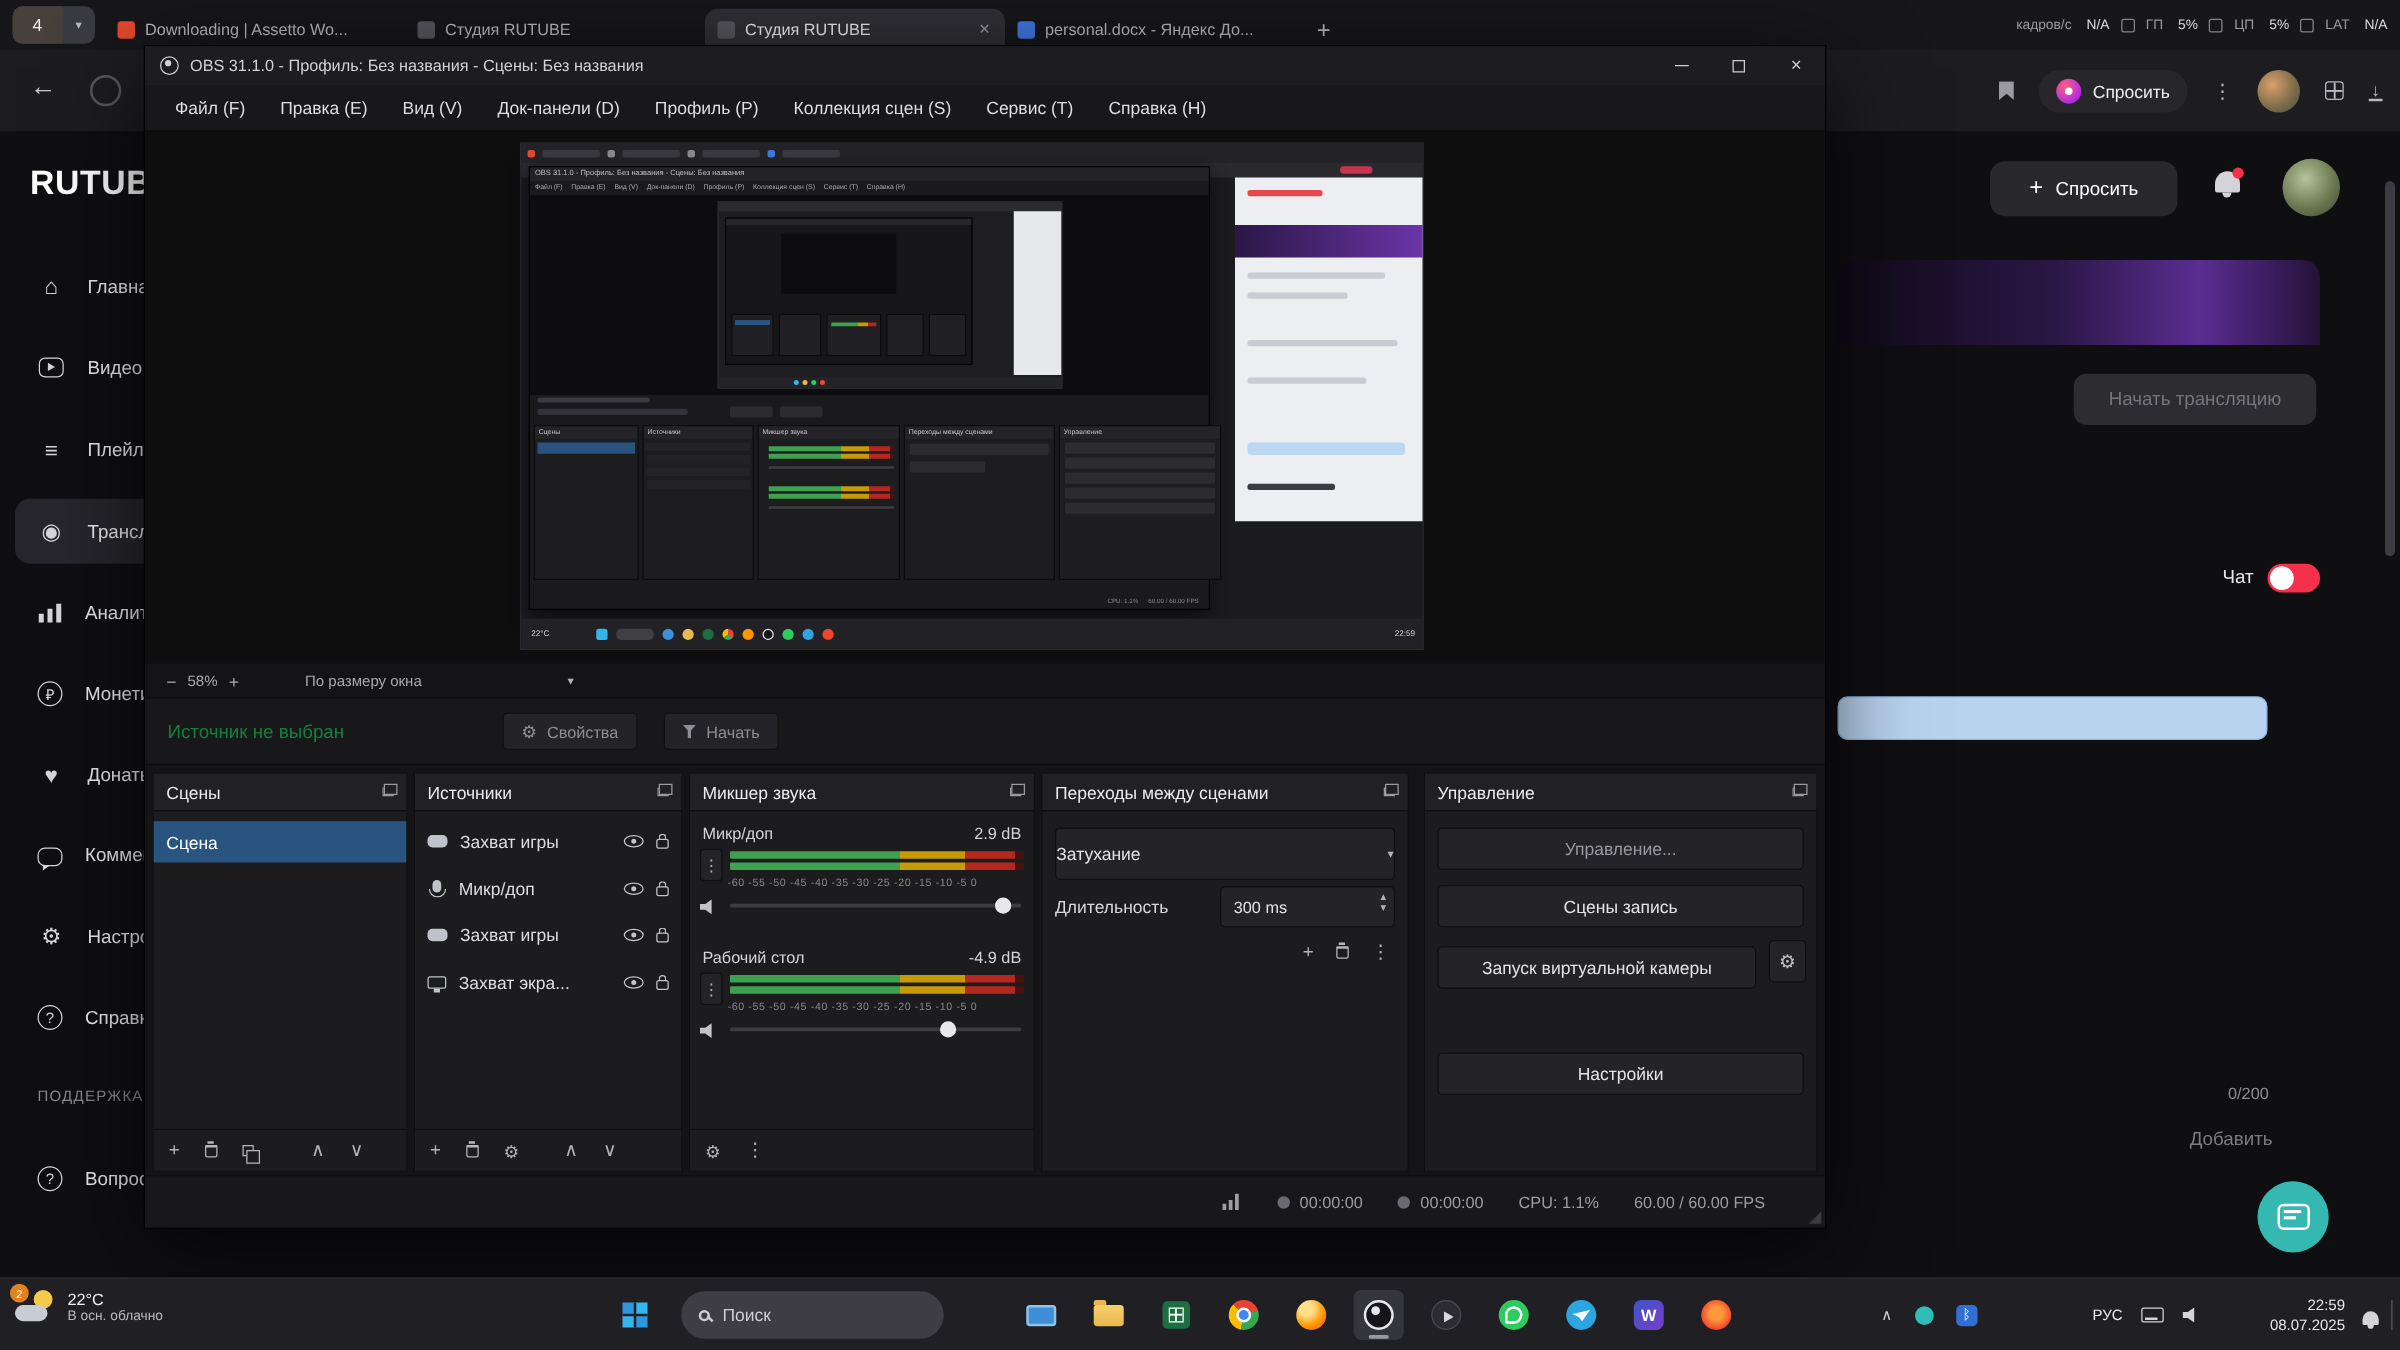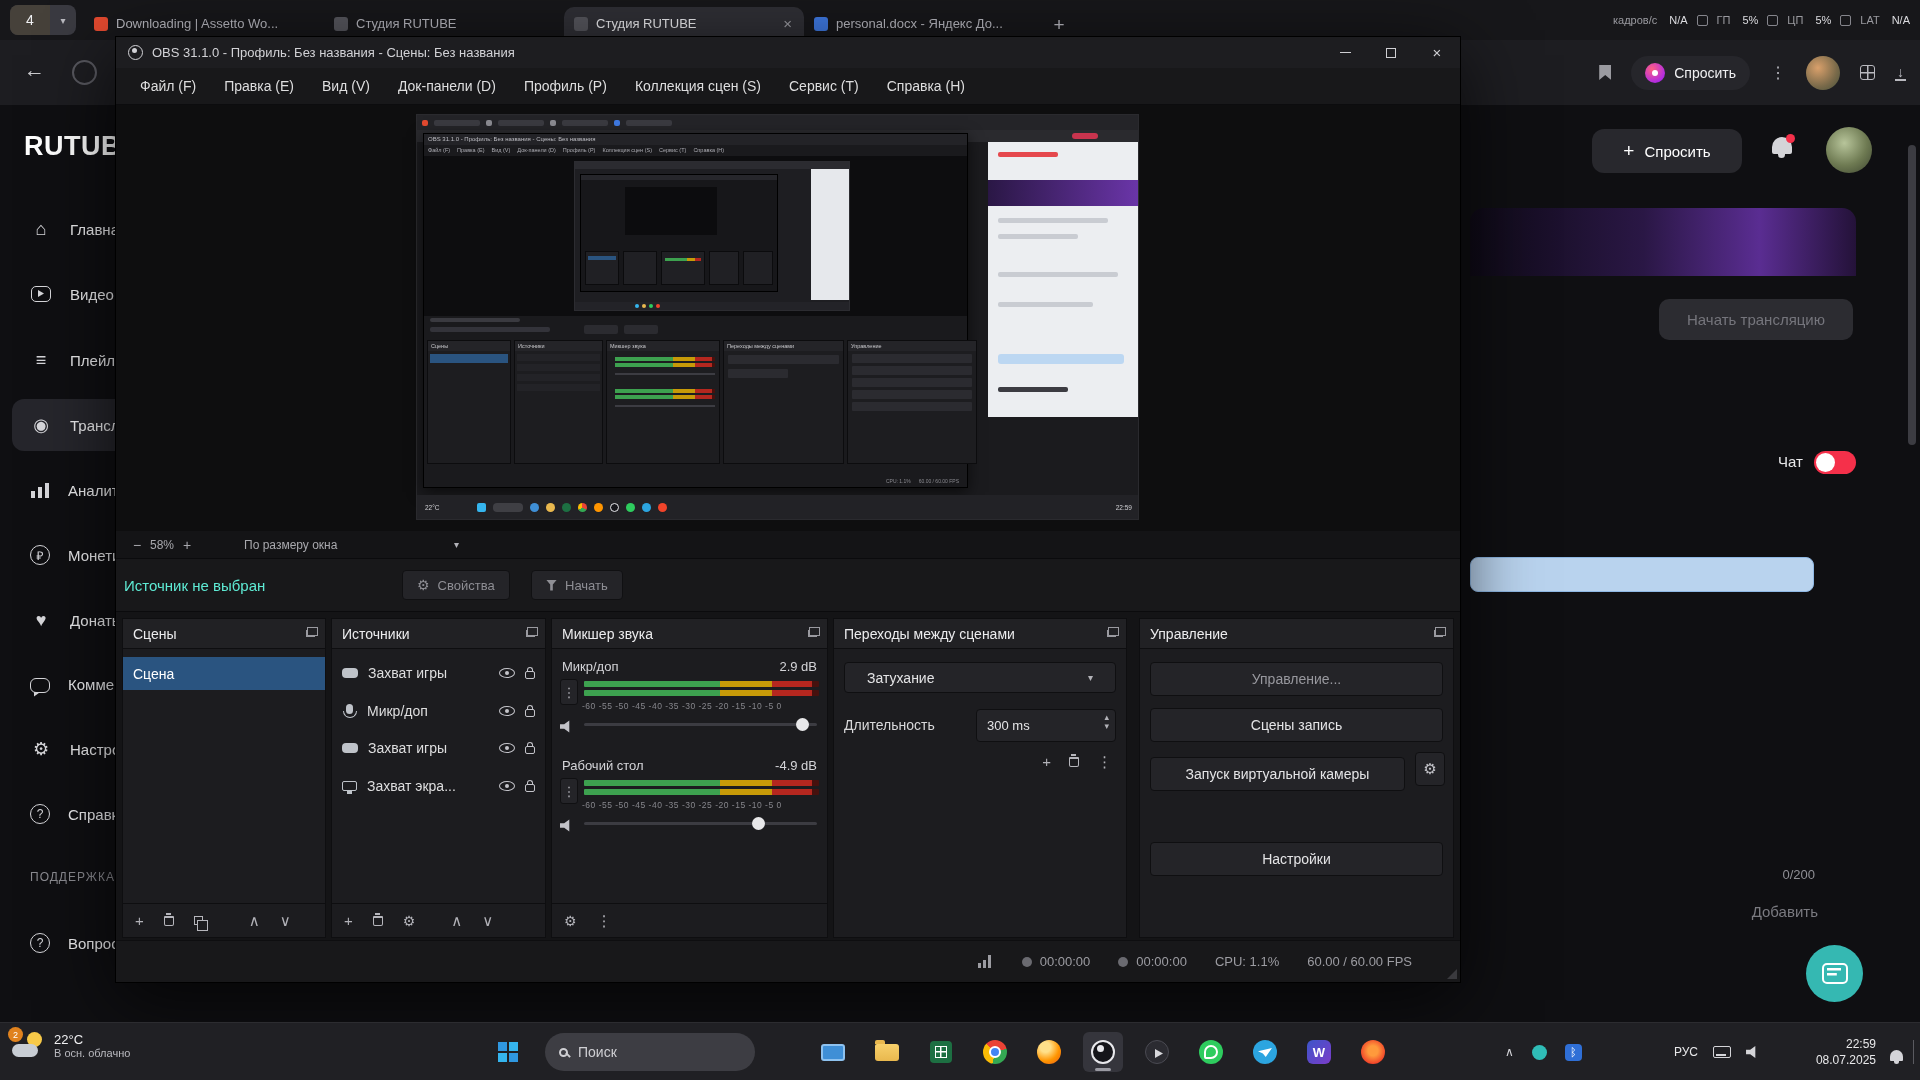--- a/index.html
+++ b/index.html
@@ -76,21 +76,21 @@
   .wb-min{width:11px;border-top:1.5px solid #cfcfd3;display:inline-block}
   .wb-max{width:10px;height:10px;border:1.5px solid #cfcfd3;display:inline-block}
   .o-menu{height:37px;display:flex;align-items:center;padding:0 10px;font-size:14px;color:#dededf;border-bottom:1px solid #0c0c0e;background:#18181a}
   .o-menu span{padding:0 14px}
   .o-preview{position:absolute;left:0;top:68px;right:0;height:426px;background:#0e0e0f;overflow:hidden}
   .o-zoom{position:absolute;left:0;top:494px;right:0;height:27px;display:flex;align-items:center;font-size:12px;color:#a8a8ad;background:#141416}
   .o-zoom .zi{width:26px;text-align:center;font-size:14px}
   .zoom-fit{margin-left:44px}
   .zoom-caret{position:absolute;left:338px;font-size:10px;color:#b2b2b8}
   .o-srcbar{position:absolute;left:0;top:521px;right:0;height:54px;background:#18181a;border-top:1px solid #0b0b0d;border-bottom:1px solid #0b0b0d;display:flex;align-items:center}
-  .src-status{margin-left:8px;font-size:15px;color:#5eead4}
+  .src-status{margin-left:18px;font-size:15px;color:#15803d}
   .src-btn{height:30px;display:flex;align-items:center;gap:8px;background:#242428;border:1px solid #101012;border-radius:4px;color:#8e8e94;font-size:13px;padding:0 14px;position:absolute}
   .i-gear{font-size:14px;color:#8e8e94}
   .i-funnel{width:11px;height:11px;background:#8e8e94;clip-path:polygon(0 0,100% 0,62% 45%,62% 100%,38% 100%,38% 45%);display:inline-block}
   .dock{position:absolute;top:581px;height:320px;background:#1c1c1f;border:1px solid #0e0e10}
   .dock-h{height:30px;background:#212124;border-bottom:1px solid #0e0e10;display:flex;align-items:center;justify-content:space-between;padding:0 10px;font-size:14px;color:#ececee}
   .i-popout{width:9px;height:7px;border:1px solid #9a9aa0;position:relative;display:inline-block}
   .i-popout::after{content:"";position:absolute;right:-4px;top:-4px;width:9px;height:7px;border:1px solid #9a9aa0;background:#212124}
   .dock-tools{position:absolute;left:0;right:0;bottom:0;height:34px;border-top:1px solid #0e0e10;display:flex;align-items:center;gap:20px;padding:0 12px;color:#b2b2b8}
   .dt{font-size:15px;line-height:1}
   .i-trash{width:10px;height:10px;border:1.5px solid #b6b6bc;border-top:2.5px solid #b6b6bc;border-radius:1px 1px 2px 2px;position:relative;display:inline-block}
@@ -112,21 +112,21 @@
   .mix-row{position:absolute;left:10px;right:10px;display:flex;justify-content:space-between;font-size:13px;color:#d4d4d8}
   .mix-dots{position:absolute;left:8px;width:18px;height:26px;background:#242428;border:1px solid #101012;border-radius:3px;color:#b2b2b8;font-size:13px;display:flex;align-items:center;justify-content:center}
   .meter{position:absolute;left:32px;right:8px;height:15px;display:flex;flex-direction:column;gap:3px}
   .meter i{display:block;height:6px;border-radius:1px;background:linear-gradient(90deg,#3da14f 0%,#3da14f 58%,#c79a08 58%,#c79a08 80%,#b5271f 80%,#b5271f 97%,#46110e 97%)}
   .mscale{position:absolute;left:30px;right:6px;font-size:8.5px;color:#86868c;white-space:nowrap;letter-spacing:.5px}
   .i-speaker{width:15px;height:13px;background:#c2c2c8;clip-path:polygon(0 32%,28% 32%,62% 4%,62% 96%,28% 68%,0 68%);display:inline-block}
   .slider{position:absolute;left:32px;right:10px;height:14px}
   .slider .track{position:absolute;left:0;right:0;top:6px;height:3px;background:#3c3c42;border-radius:2px}
   .slider .knob{position:absolute;top:1px;width:13px;height:13px;border-radius:50%;background:#e8e8ea}
   .spk-wrap{position:absolute;left:8px}
-  .dropdown{position:absolute;left:10px;right:10px;top:43px;height:31px;background:#242428;border:1px solid #0f0f11;border-radius:4px;display:flex;align-items:center;justify-content:space-between;padding:0 22px;font-size:14px;color:#e4e4e6}
+  .dropdown{position:absolute;left:10px;right:10px;top:43px;height:42px;background:#242428;border:1px solid #0f0f11;border-radius:4px;display:flex;align-items:center;justify-content:space-between;padding:0 0;font-size:14px;color:#e4e4e6}
   .caret{font-size:10px;color:#b2b2b8}
   .dur-label{position:absolute;left:10px;top:98px;font-size:14px;color:#d8d8da}
   .spinner{position:absolute;right:10px;top:90px;width:140px;height:33px;background:#242428;border:1px solid #0f0f11;border-radius:4px;display:flex;align-items:center;font-size:13px;color:#e4e4e6;padding-left:10px}
   .spin-arrows{position:absolute;right:6px;top:3px;display:flex;flex-direction:column;line-height:1;color:#b2b2b8;font-size:9px}
   .tr-tools{position:absolute;right:14px;top:135px;display:flex;gap:18px;align-items:center;color:#b2b2b8}
   .cbtn{position:absolute;left:10px;right:10px;height:34px;background:#242428;border:1px solid #0f0f11;border-radius:4px;display:flex;align-items:center;justify-content:center;font-size:14px;color:#e4e4e6}
   .cbtn.muted{color:#98989e}
   .gear-sq{position:absolute;right:8px;width:30px;height:34px;background:#242428;border:1px solid #0f0f11;border-radius:4px;display:flex;align-items:center;justify-content:center;color:#c2c2c8;font-size:15px}
   .o-status{position:absolute;left:0;right:0;bottom:0;height:42px;background:#18181a;border-top:1px solid #0e0e10;display:flex;align-items:center;justify-content:flex-end;gap:28px;padding-right:48px;font-size:13px;color:#9c9ca2}
   .i-bars{width:16px;height:13px;background:linear-gradient(#9c9ca2,#9c9ca2) 0 100%/3px 5px no-repeat,linear-gradient(#9c9ca2,#9c9ca2) 5px 100%/3px 8px no-repeat,linear-gradient(#9c9ca2,#9c9ca2) 10px 100%/3px 13px no-repeat;display:inline-block}

